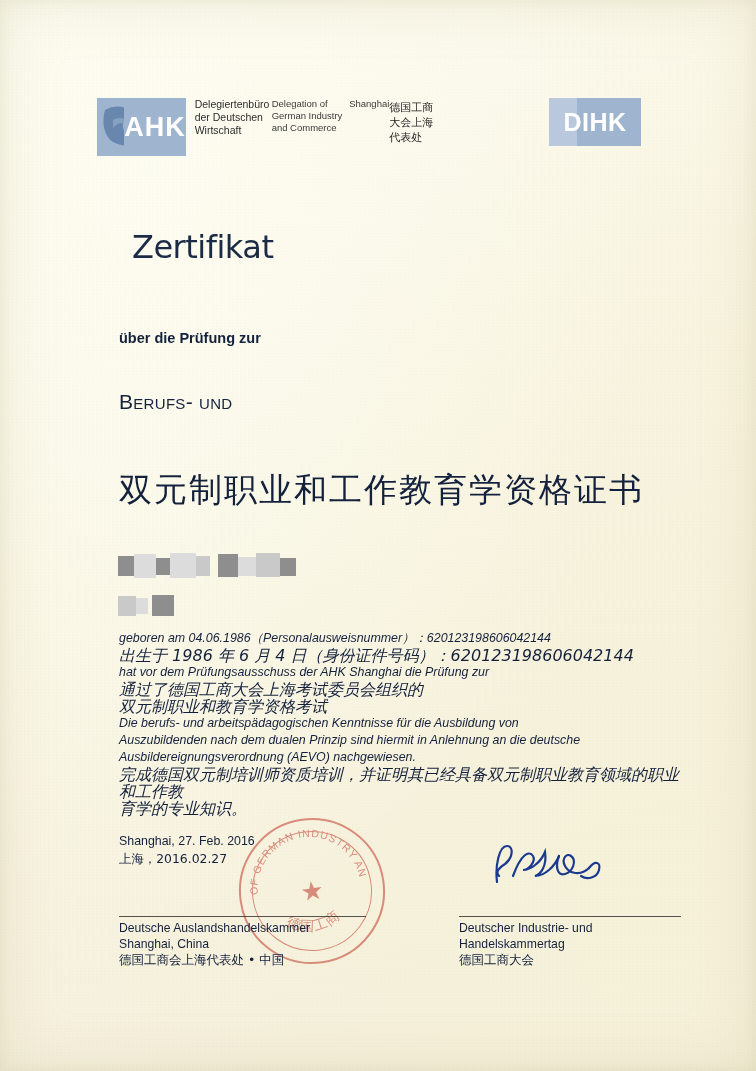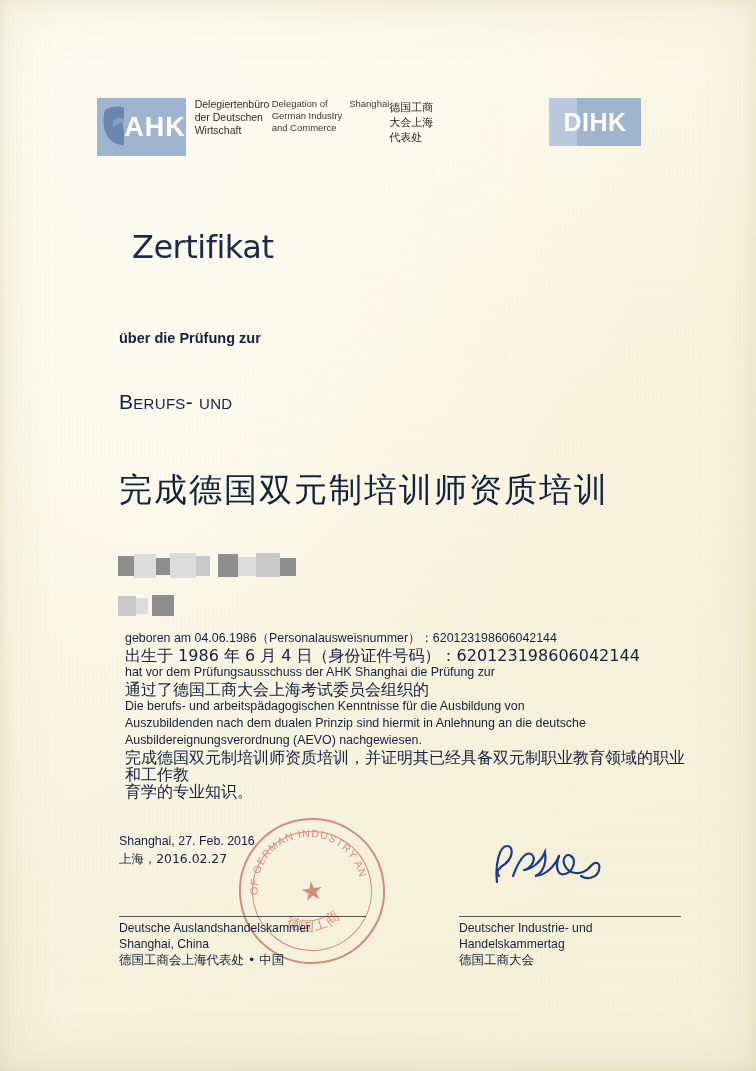--- a/index.html
+++ b/index.html
@@ -156,26 +156,27 @@
   .redact {
     position: absolute;
     background: #c9c9c9;
   }
   .redact.dark { background: #8e8e8e; }
   .redact.light { background: #dcdcdc; }
 
   
   .body {
     position: absolute;
-    left: 125px;
+    left: 119px;
     top: 630px;
     width: 560px;
     color: #14213d;
     font-size: 12.4px;
     line-height: 17px;
+    font-style: italic;
   }
   .body .row { white-space: pre-wrap; }
   .body .bold { font-weight: bold; }
   .body .cn { font-family: "DejaVu Sans", sans-serif; font-size: 16px; }
 
   
   .dates {
     position: absolute;
     left: 119px;
     top: 832px;
@@ -274,21 +275,21 @@
   </div>
 
   <div class="dihk-logo">
     <div class="barb"></div>
     <div class="letters">DIHK</div>
   </div>
 
   <div class="title">Zertifikat</div>
   <div class="subtitle">über die Prüfung zur</div>
   <div class="qual l1">Berufs- und</div>
-  <div class="qual-cn">完成德国双元制培训师资质培训</div>
+  <div class="qual-cn">双元制职业和工作教育学资格证书</div>
 
   <div class="name-block">
     <div class="redact dark" style="left:0px;   top:6px;  width:16px; height:20px;"></div>
     <div class="redact light" style="left:16px;  top:4px;  width:22px; height:24px;"></div>
     <div class="redact dark" style="left:38px;  top:8px;  width:14px; height:17px;"></div>
     <div class="redact light" style="left:52px;  top:3px;  width:26px; height:25px;"></div>
     <div class="redact" style="left:78px;  top:6px;  width:14px; height:20px;"></div>
     <div class="redact dark" style="left:100px; top:4px;  width:20px; height:23px;"></div>
     <div class="redact light" style="left:120px; top:7px;  width:18px; height:19px;"></div>
     <div class="redact" style="left:138px; top:3px;  width:24px; height:24px;"></div>
@@ -296,20 +297,21 @@
     <div class="redact" style="left:0px;   top:46px; width:18px; height:20px;"></div>
     <div class="redact light" style="left:18px;  top:48px; width:12px; height:16px;"></div>
     <div class="redact dark" style="left:34px;  top:45px; width:22px; height:21px;"></div>
   </div>
 
   <div class="body">
     <div class="row">geboren am 04.06.1986（Personalausweisnummer）：620123198606042144</div>
     <div class="row cn">出生于 1986 年 6 月 4 日（身份证件号码）：620123198606042144</div>
     <div class="row">hat vor dem Prüfungsausschuss der AHK Shanghai die Prüfung zur</div>
     <div class="row cn">通过了德国工商大会上海考试委员会组织的</div>
+    <div class="row cn">双元制职业和教育学资格考试</div>
     <div class="row">Die berufs- und arbeitspädagogischen Kenntnisse für die Ausbildung von</div>
     <div class="row">Auszubildenden nach dem dualen Prinzip sind hiermit in Anlehnung an die deutsche</div>
     <div class="row">Ausbildereignungsverordnung (AEVO) nachgewiesen.</div>
     <div class="row cn">完成德国双元制培训师资质培训，并证明其已经具备双元制职业教育领域的职业和工作教</div>
     <div class="row cn">育学的专业知识。</div>
   </div>
 
   <div class="dates">
     <div>Shanghai, 27. Feb. 2016</div>
     <div class="cn">上海，2016.02.27</div>

